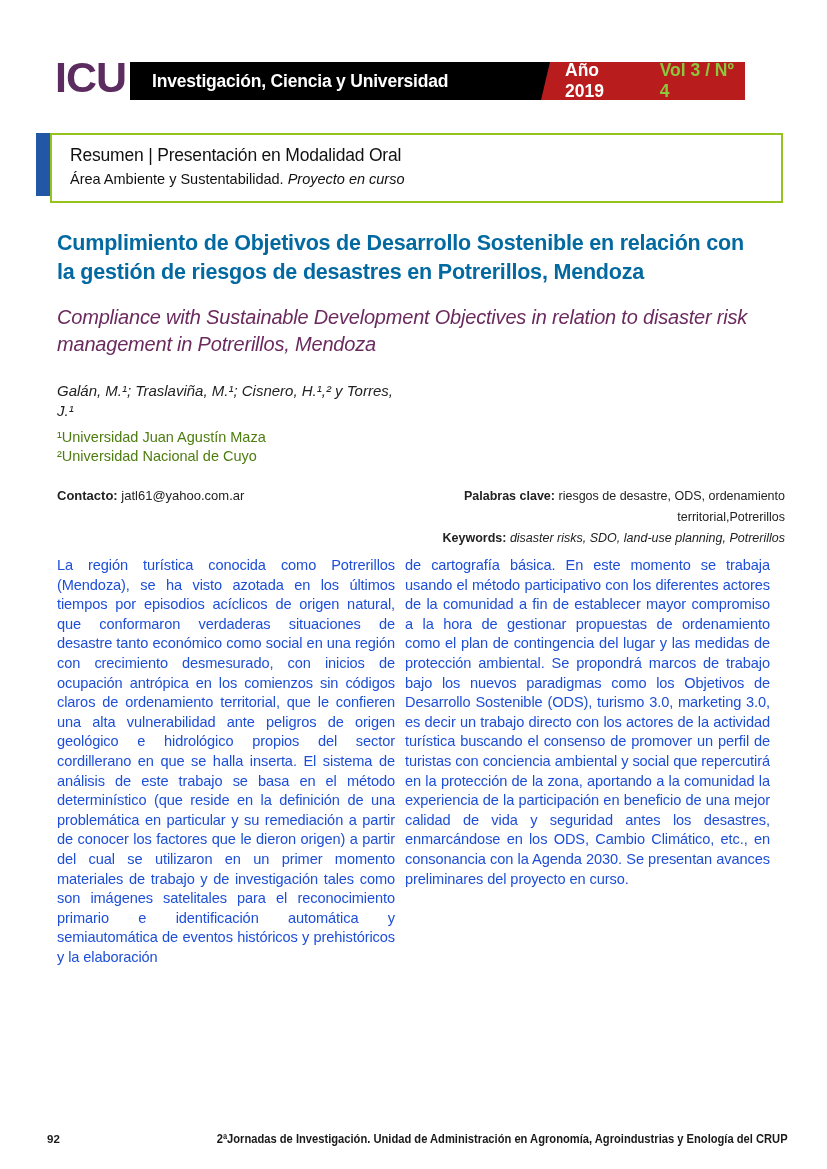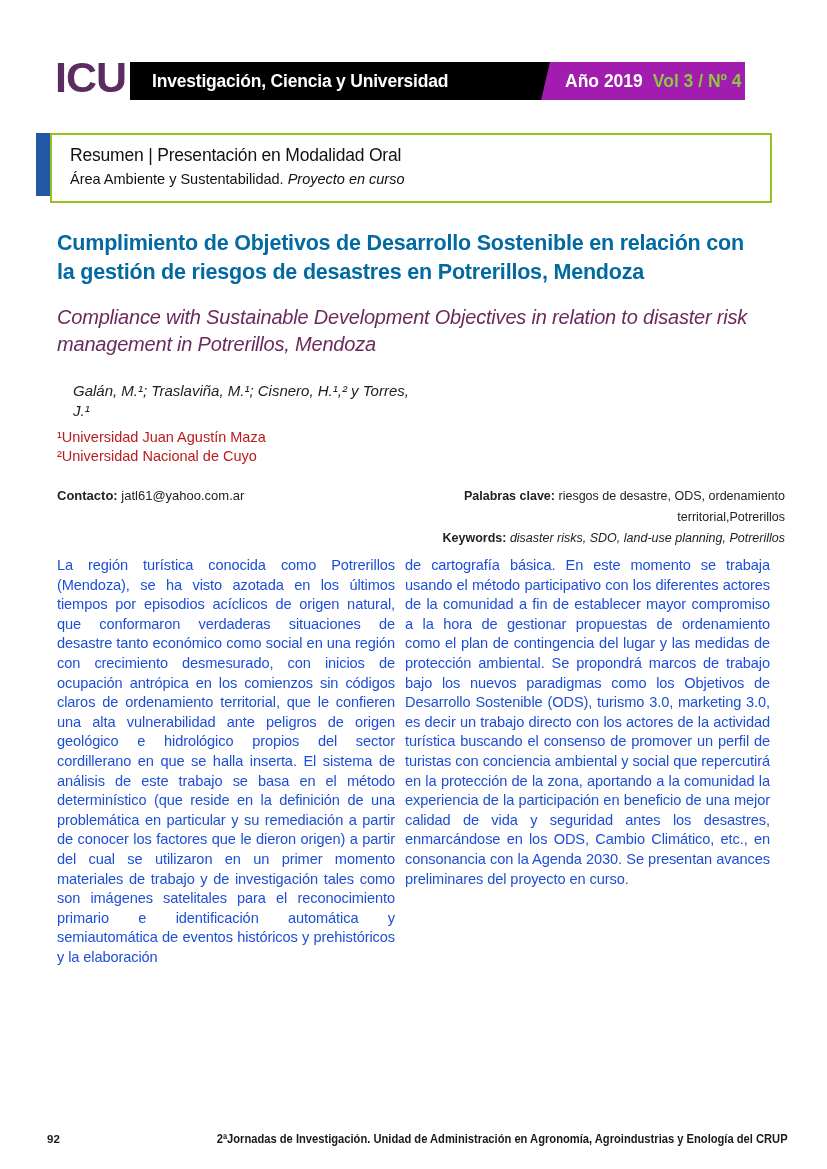--- a/index.html
+++ b/index.html
@@ -19,30 +19,30 @@
   .bar-green{
     position:absolute;left:130px;top:62px;width:422px;height:38px;
     background:#000000;display:flex;align-items:center;
   }
   .bar-green .bar-title{
     padding-left:22px;color:#ffffff;font-weight:bold;font-size:17.5px;
     letter-spacing:-0.2px;
   }
   .box-purple{
     position:absolute;left:541px;top:62px;width:204px;height:38px;
-    background:#a21caf;display:flex;align-items:center;
+    background:#b91c1c;display:flex;align-items:center;
     clip-path:polygon(9px 0, 100% 0, 100% 100%, 0 100%);
   }
   .box-purple .yr{color:#ffffff;font-weight:bold;font-size:17.5px;margin-left:24px;}
-  .box-purple .vol{color:#8dc63f;font-weight:bold;font-size:17.5px;margin-left:10px;}
+  .box-purple .vol{color:#8dc63f;font-weight:bold;font-size:17.5px;margin-left:20px;}
   
   .banner{
     position:absolute;left:50px;top:133px;width:696px;height:59px;
     border:2px solid #96c21e;background:#ffffff;
-    padding:7px 4px 0 18px;box-sizing:content-box;
+    padding:7px 15px 0 18px;box-sizing:content-box;
   }
   .banner .l1{font-size:17.5px;color:#111111;letter-spacing:-0.2px;line-height:26px;}
   .banner .l2{font-size:14.5px;color:#111111;line-height:22px;}
   .banner .l2 i{font-style:italic;}
   .blue-tab{
     position:absolute;left:36px;top:133px;width:17px;height:63px;
     background:#2157a5;
   }
   
   .title-es{
@@ -51,25 +51,25 @@
     line-height:29px;letter-spacing:-0.2px;
   }
   .title-en{
     position:absolute;left:57px;top:304px;width:700px;
     font-size:20px;font-style:italic;color:#6b2a5e;
     line-height:27px;letter-spacing:-0.2px;
   }
   
   .authors{
     position:absolute;left:57px;top:381px;width:345px;
-    font-size:15px;font-style:italic;color:#222222;line-height:20px;margin-left:16px;
+    font-size:15px;font-style:italic;color:#222222;line-height:20px;
   }
   .affils{
     position:absolute;left:57px;top:428px;
-    font-size:14.5px;color:#b91c1c;line-height:19px;
+    font-size:14.5px;color:#4d7c0f;line-height:19px;
   }
   
   .contact{
     position:absolute;left:57px;top:488px;
     font-size:13px;color:#222222;
   }
   .contact .lbl{font-weight:bold;}
   .keywords{
     position:absolute;left:400px;top:486px;width:385px;
     text-align:right;font-size:12.5px;color:#222222;line-height:21px;

